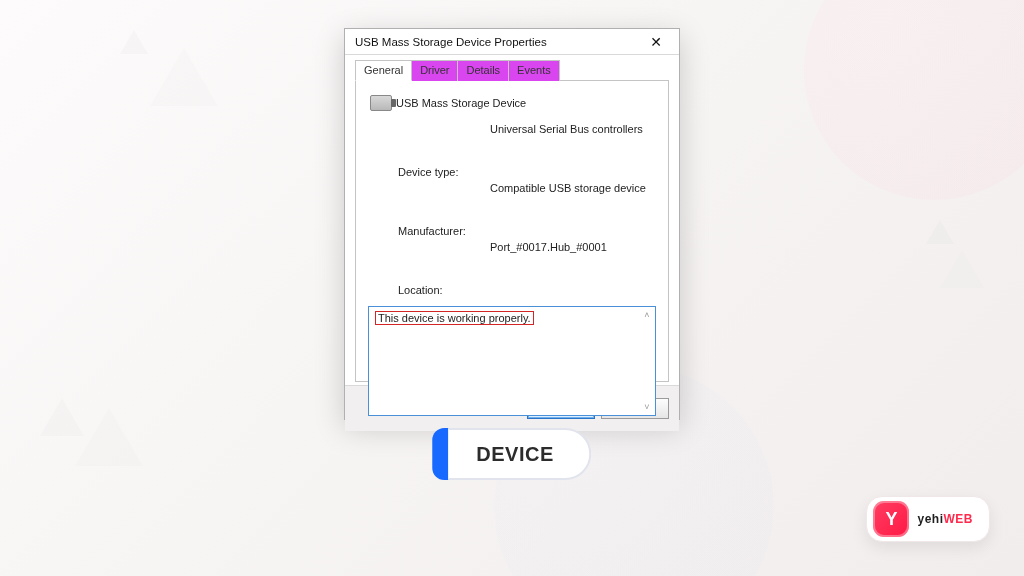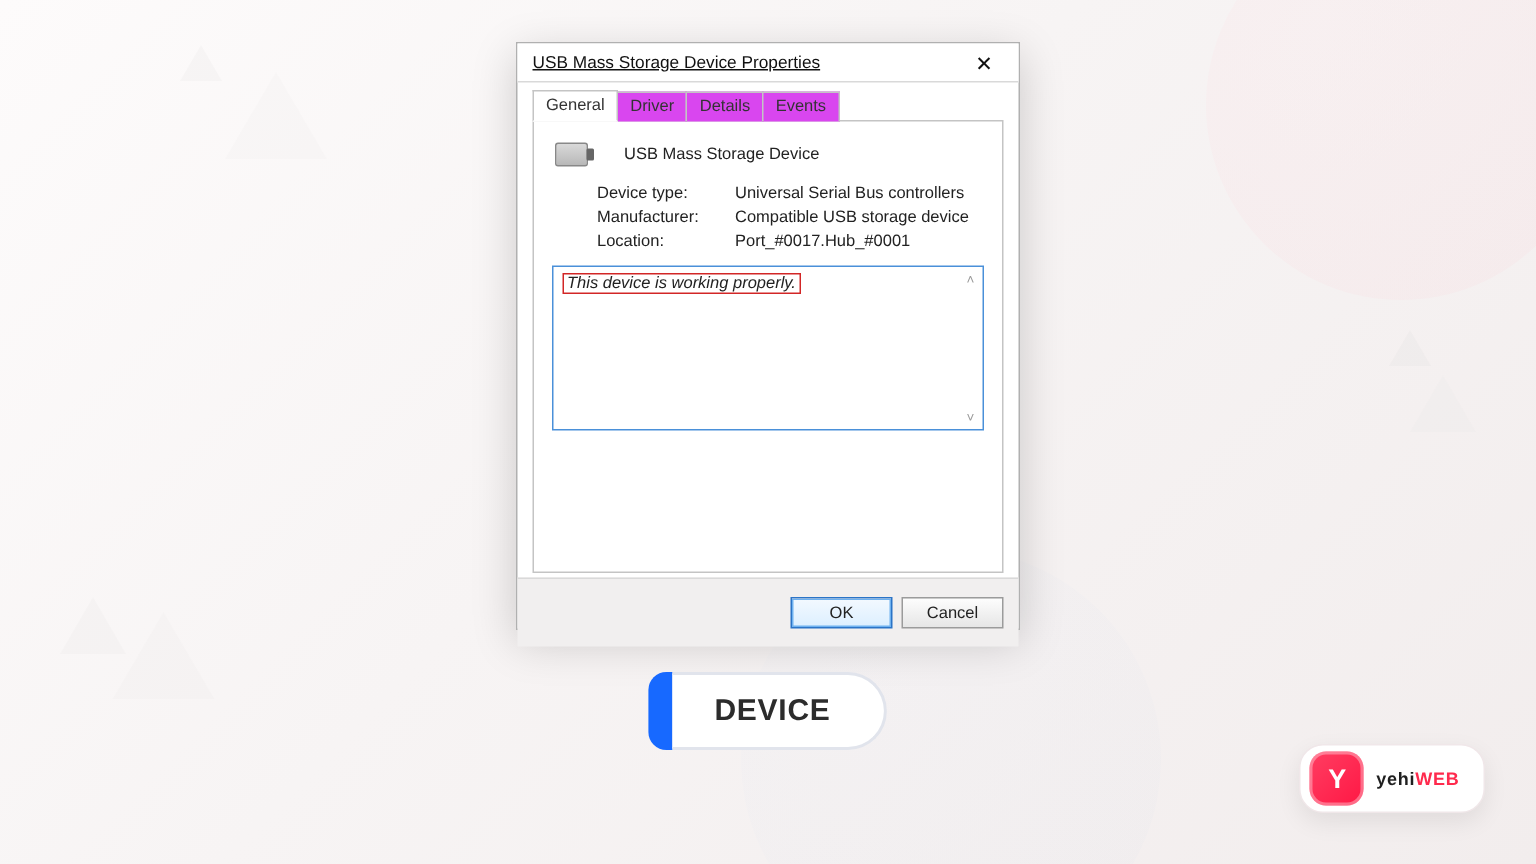--- a/index.html
+++ b/index.html
@@ -31,31 +31,31 @@
     border:1px solid #b0b0b0;
     box-shadow:0 8px 28px rgba(0,0,0,.18);
     font-size:11px; color:#222;
   }
   .titlebar{
     height:26px; padding:0 6px 0 10px;
     display:flex; align-items:center; justify-content:space-between;
     border-bottom:1px solid #d9d9d9;
     background:#ffffff;
   }
-  .titlebar .title{ font-size:11.5px; color:#111;text-decoration:underline; }
+  .titlebar .title{ font-size:11.5px; color:#111; }
   .title-x{
     width:34px; height:20px;
     display:flex; align-items:center; justify-content:center;
     font-size:14px; line-height:1;
     color:#111;
     cursor:default;
   }
   .dialog-body{ padding:4px 10px 0 10px; height:330px; }
 
-  .tabs{ display:flex; gap:0; font-size:11px;align-items:flex-end; }
+  .tabs{ display:flex; gap:0; font-size:11px; }
   .tab{
     padding:3px 8px 4px;
     background:#d946ef;
     border:1px solid #c4c4c4;
     border-bottom:none;
     position:relative; top:1px;
     color:#333;
   }
   .tab.active{
     background:#ffffff;
@@ -64,47 +64,47 @@
   }
   .tab + .tab{ margin-left:-1px; }
   .tab-panel{
     border:1px solid #c4c4c4;
     height:302px;
     padding:10px 12px 12px 12px;
     background:#ffffff;
   }
 
   .device-row{
-    display:flex; align-items:center; gap:24px;
+    display:flex; align-items:center; gap:4px;
     padding:4px 0 8px 2px;
   }
   .usb-icon{
     width:22px; height:16px;
     background:linear-gradient(#d9d9d9, #b8b8b8);
     border:1px solid #888;
     border-radius:2px;
     position:relative;
   }
   .usb-icon::after{
     content:""; position:absolute; right:-5px; top:3px;
     width:5px; height:8px; background:#666; border-radius:1px;
   }
 
   .kv{ display:grid; grid-template-columns:92px 1fr; row-gap:4px; margin:4px 0 10px 30px; font-size:11px; }
-  .kv .k{ color:#222; }
+  .kv .k{ color:#222;margin-top:43px; }
   .kv .v{ color:#222; }
 
   .fieldset-label{ font-size:11px; margin:2px 0 2px 2px; color:#222; }
   .status-box{
     position:relative;
     width:100%; height:110px;
     border:1px solid #4a90d9;
     background:#ffffff;
     padding:4px 6px;
-    font-size:11px; color:#222;font-style:italic;
+    font-size:11px; color:#222;
   }
   .status-hl{
     border:1px solid #d22626;
     padding:0 2px;
     display:inline-block;
   }
   .scroll-arrow{
     position:absolute; right:1px;
     width:14px; height:14px;
     font-size:9px;
@@ -132,21 +132,21 @@
   }
   .winbtn.primary{
     border:1px solid #2b74c7;
     box-shadow:0 0 0 1px #6fb1ef inset;
     background:linear-gradient(#f3f9ff,#dcefff);
   }
 
   
   .caption{
     position:absolute; left:50%; transform:translateX(-50%);
-    top:448px;
+    top:428px;
     display:flex; align-items:flex-start;
     height:52px;
   }
   .caption-bar{
     width:16px; height:52px;
     background:#1769ff;
     border-top-left-radius:12px;
     border-bottom-left-radius:12px;
   }
   .caption-body{

